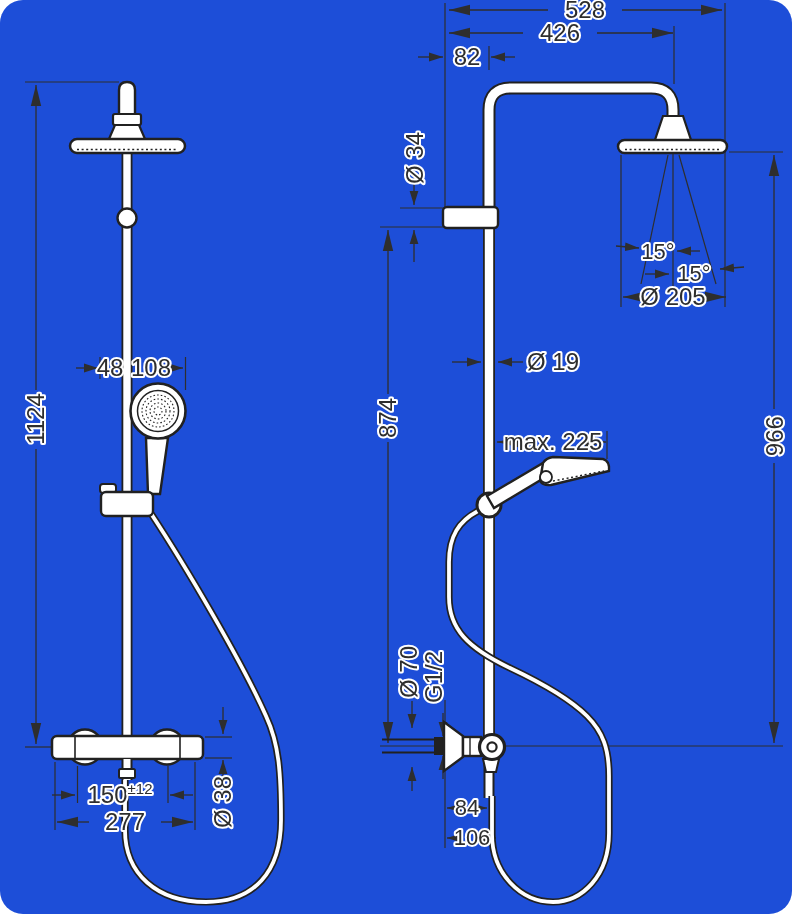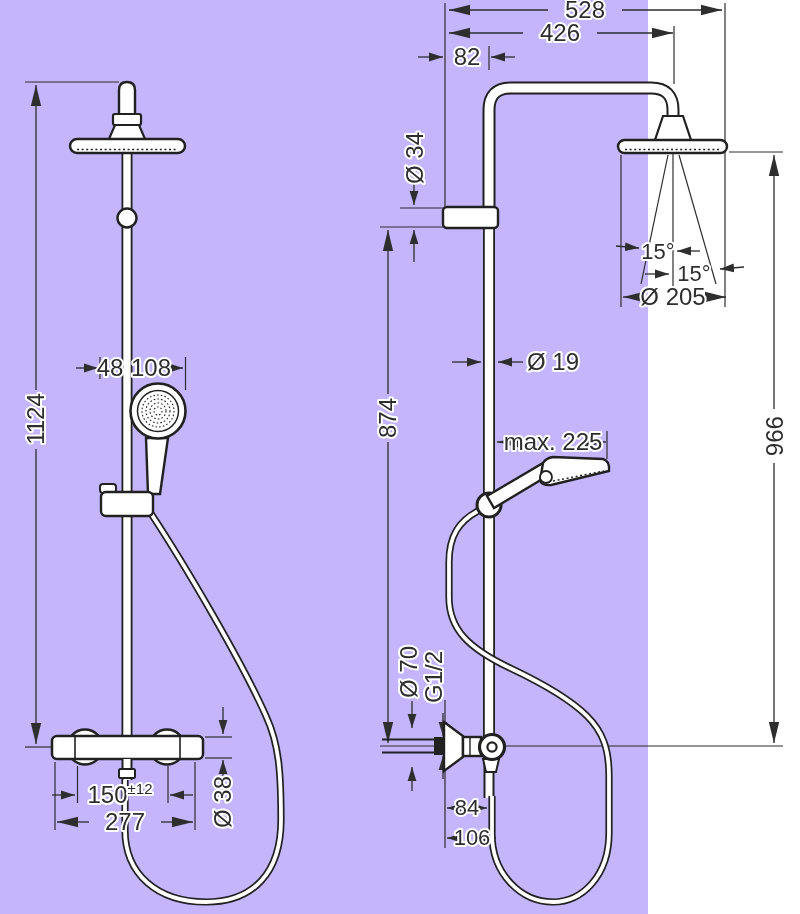--- a/index.html
+++ b/index.html
@@ -1,16 +1,16 @@
 <!DOCTYPE html>
 <html><head>
 <meta charset="utf-8">
 <style>
   html,body{margin:0;padding:0;background:#fff;}
-  .stage{width:648px;height:914px;background:#c4b5fd;position:relative;}
+  .stage{width:792px;height:914px;background:#1d4ed8;position:relative;border-radius:23px;}
   svg{display:block;}
   .dim{font-family:"Liberation Sans",sans-serif;font-size:24px;fill:#2e2e2e;
        paint-order:stroke;stroke:#ffffff;stroke-width:4px;stroke-linejoin:round;}
   .dim-s{font-size:22px;}
   .sup{font-size:15px;}
   .dl{stroke:#2e2e2e;stroke-width:1.3;fill:none;}
   .xl{stroke:#2e2e2e;stroke-width:1.2;fill:none;}
   .ob{stroke:#212121;fill:none;}
   .obf{stroke:#212121;fill:#ffffff;}
   .dash{stroke:#212121;stroke-width:1.4;fill:none;stroke-dasharray:2 2.6;}

